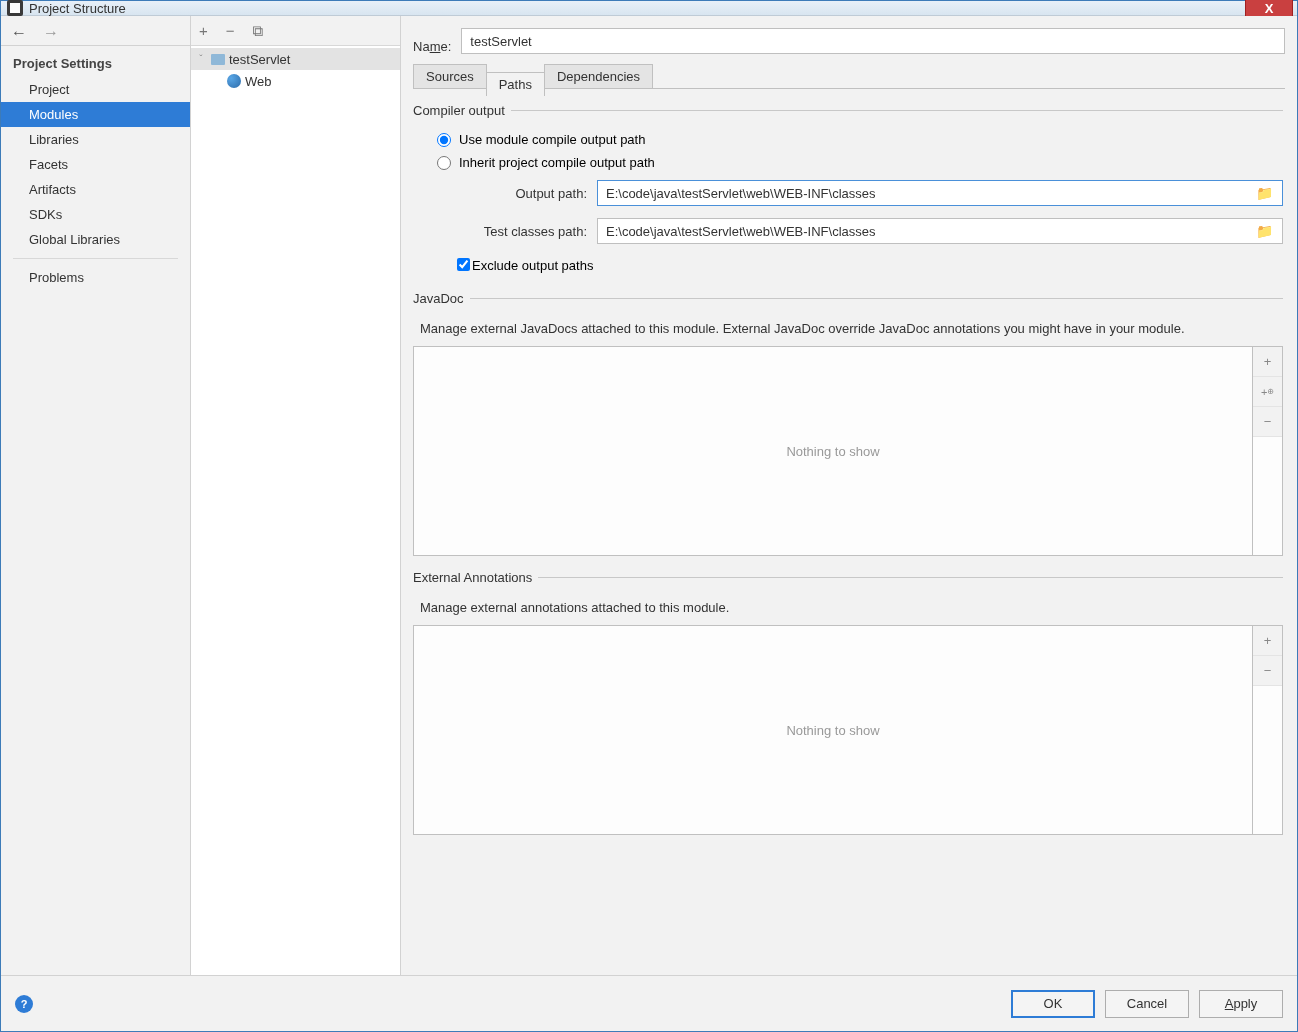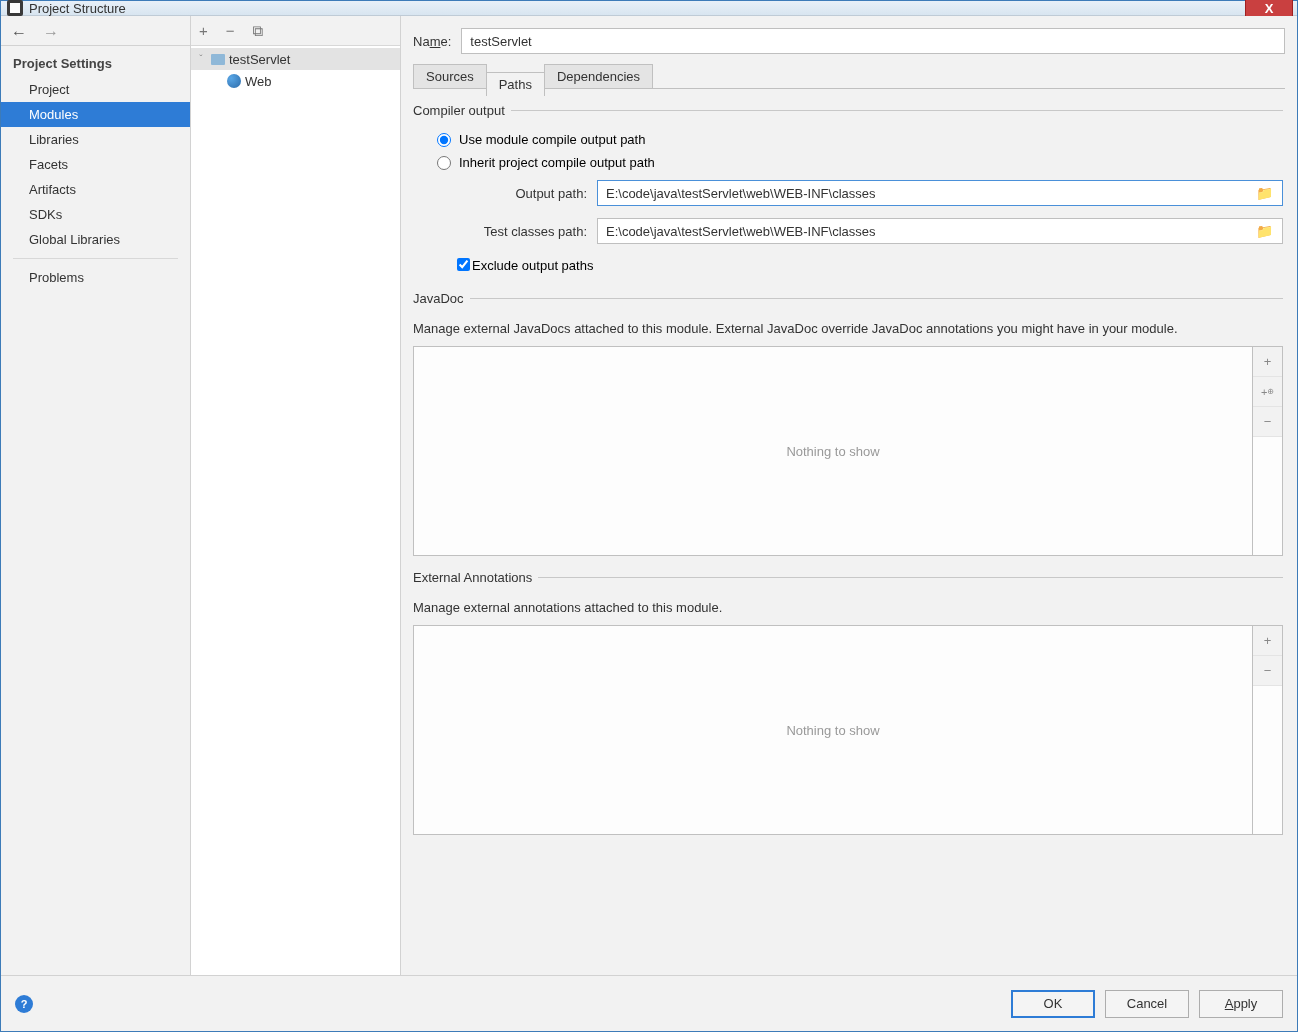--- a/index.html
+++ b/index.html
@@ -31,21 +31,21 @@
 .tree { flex:1; padding-top: 2px; }
 .tree-row { display: flex; align-items: center; height: 22px; padding-left: 4px; gap: 4px; cursor: pointer; }
 .tree-row.sel { background: #e3e3e3; }
 .chev { color: #888; font-size: 10px; width: 12px; text-align:center; }
 .folder-icon { width: 14px; height: 11px; background: #8fb8d8; border-radius: 1px; display:inline-block; }
 .web-icon { width: 14px; height: 14px; background: radial-gradient(circle at 30% 30%, #58a6e6, #2d6caa); border-radius: 50%; display:inline-block; }
 .tree-label { color: #333; }
 
 
 .detail { flex: 1; background: #f2f2f2; display: flex; flex-direction: column; padding: 12px 12px 0 12px; overflow: hidden; }
-.name-row { display: flex; align-items: center; gap: 10px; margin-bottom: 10px; }
+.name-row { display: flex; align-items: flex-end; gap: 10px; margin-bottom: 10px; }
 .name-row label { color: #333; }
 .name-row label .ul { text-decoration: underline; }
 .name-input { flex: 1; height: 26px; border: 1px solid #bfbfbf; background: #fff; padding: 0 8px; color: #333; }
 
 .tabs { display: flex; border-bottom: 1px solid #c0c0c0; }
 .tab { padding: 4px 12px; border: 1px solid #c0c0c0; border-bottom: none; background: #e4e4e4; color: #333; cursor: pointer; margin-right: -1px; }
 .tab.active { background: #f2f2f2; position: relative; top: 8px; }
 
 .scroll-area { flex:1; overflow-y: auto; padding-right: 2px; }
 
@@ -54,21 +54,21 @@
 
 .radio-row { display: flex; align-items: center; gap: 8px; padding: 4px 0 4px 24px; }
 .radio-row input { width: 14px; height: 14px; }
 .path-row { display: flex; align-items: center; gap: 10px; padding: 6px 0 6px 44px; }
 .path-row .path-label { width: 130px; text-align: right; color: #333; }
 .path-input { flex: 1; height: 26px; border: 1px solid #bfbfbf; background: #fff; padding: 0 8px; color: #333; display: flex; align-items: center; justify-content: space-between; }
 .path-input .browse { color: #aaa; cursor: pointer; font-size: 14px; }
 .path-input.hl { border-color: #4a90d9; }
 .check-row { display: flex; align-items: flex-start; gap: 2px; padding: 8px 0 4px 44px; }
 
-.desc { color: #333; padding: 4px 0 8px 0; line-height: 1.4; }
+.desc { color: #333; padding: 4px 0 8px 0; line-height: 1.4; margin-left: 7px; }
 .listbox { border: 1px solid #c0c0c0; background: #fdfdfd; height: 210px; display: flex; }
 .listbox .empty { flex:1; display:flex; align-items:center; justify-content:center; color:#999; }
 .listbox .side-buttons { width: 30px; border-left: 1px solid #c0c0c0; display: flex; flex-direction: column; }
 .side-btn { height: 30px; display:flex; align-items:center; justify-content:center; color:#888; border-bottom: 1px solid #e4e4e4; cursor:pointer; background:#f2f2f2; }
 
 
 .footer { height: 56px; border-top: 1px solid #d2d2d2; display: flex; align-items: center; padding: 0 14px; gap: 10px; background: #f2f2f2; }
 .footer .help { width: 18px; height: 18px; border-radius: 50%; background: #2e7cd6; color:#fff; display:flex; align-items:center; justify-content:center; font-size:11px; font-weight:bold; cursor:pointer; }
 .footer .spacer { flex:1; }
 .btn { min-width: 84px; height: 28px; border: 1px solid #adadad; background: #f4f4f4; color:#333; cursor:pointer; }

